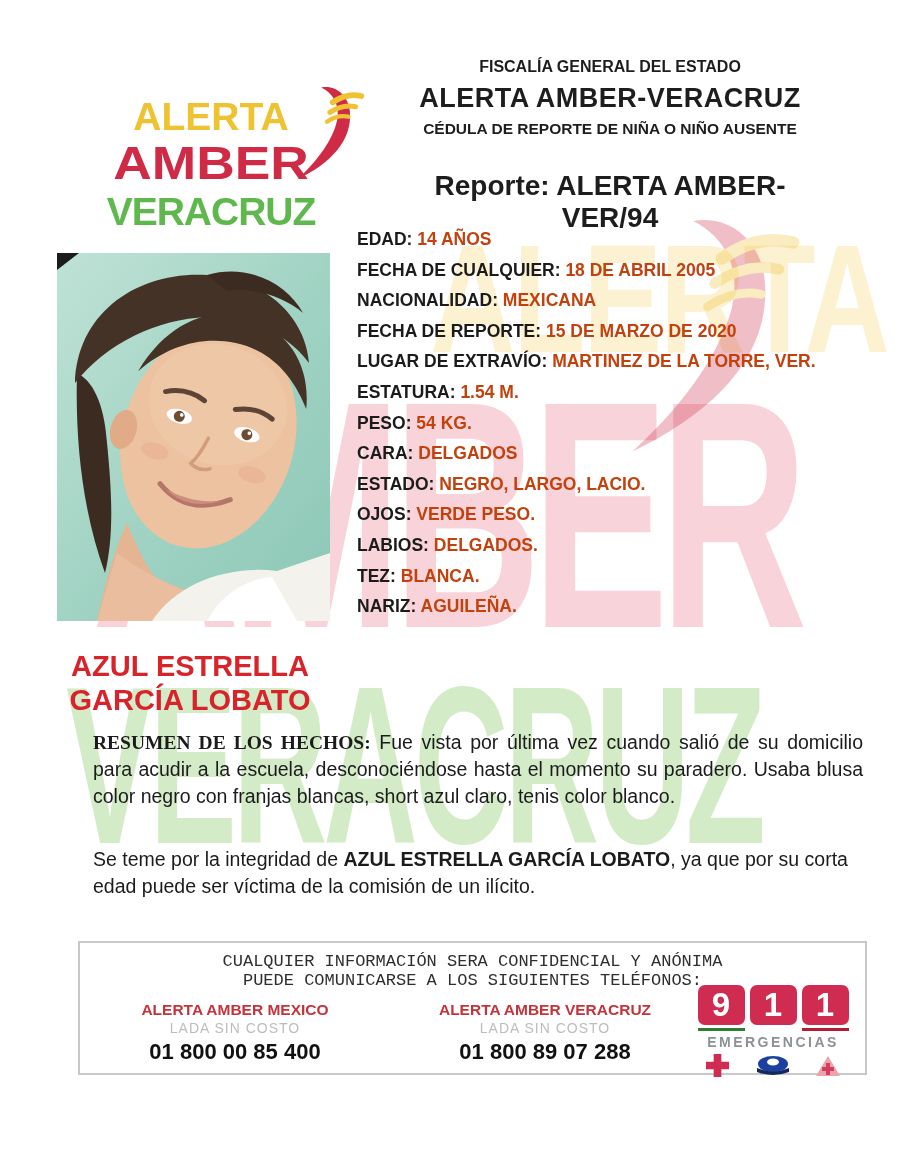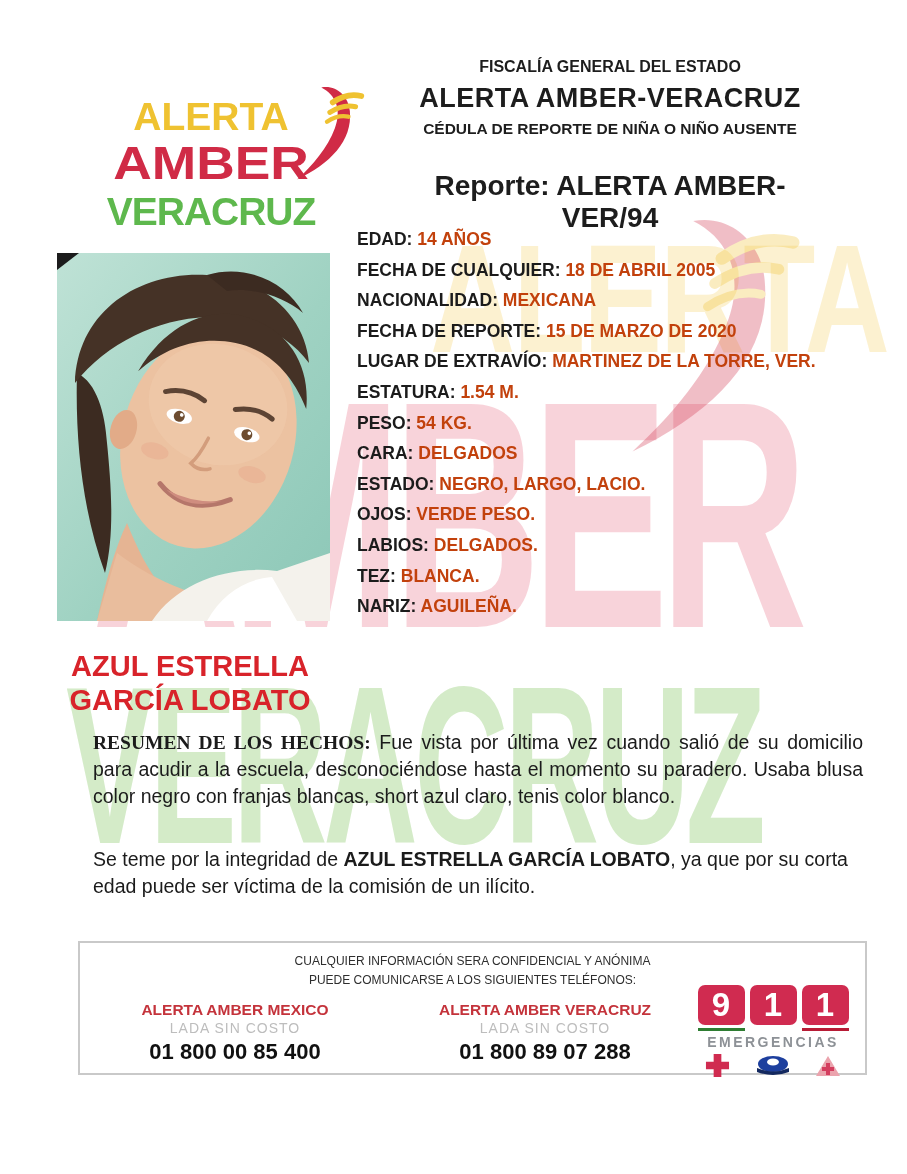--- a/index.html
+++ b/index.html
@@ -47,21 +47,21 @@
   .summary { position:absolute; left:93px; top:729px; width:770px; font-size:19.5px;
              line-height:27px; text-align:justify; color:#1b1b1b; z-index:3; }
   .summary .lead { font-weight:bold;font-family:Liberation Serif, serif; }
   .concern { position:absolute; left:93px; top:846px; width:770px; font-size:19.5px;
              line-height:27px; color:#1b1b1b; z-index:3; }
   .concern .strong { font-weight:bold; }
 
   
   .contact-box { position:absolute; left:78px; top:941px; width:789px; height:134px;
                  border:2px solid #c9c9c9; box-sizing:border-box; z-index:3; background:transparent; }
-  .conf { text-align:center; font-size:12px; color:#2e2e2e; line-height:19px; margin-top:9px; }
+  .conf { text-align:center; font-size:17px; color:#2e2e2e; line-height:19px; margin-top:9px;font-family:Liberation Mono, monospace; }
   .phones { display:flex; width:620px; margin-top:11px; }
   .phone-col { flex:1; text-align:center; }
   .phone-title  { color:#c4333b; font-weight:bold; font-size:15.5px; }
   .phone-sub    { color:#bdbdbd; font-size:14px; letter-spacing:1px; margin-top:1px; }
   .phone-number { color:#111111; font-weight:bold; font-size:22px; margin-top:3px; }
 
   .e911 { position:absolute; right:8px; top:42px; width:168px; }
   .squares { display:flex; gap:5px; justify-content:center; }
   .sq { width:47px; height:40px; background:#d02b50; border-radius:7px; color:#ffffff;
         font-weight:800; font-size:33px; display:flex; align-items:center; justify-content:center; }

